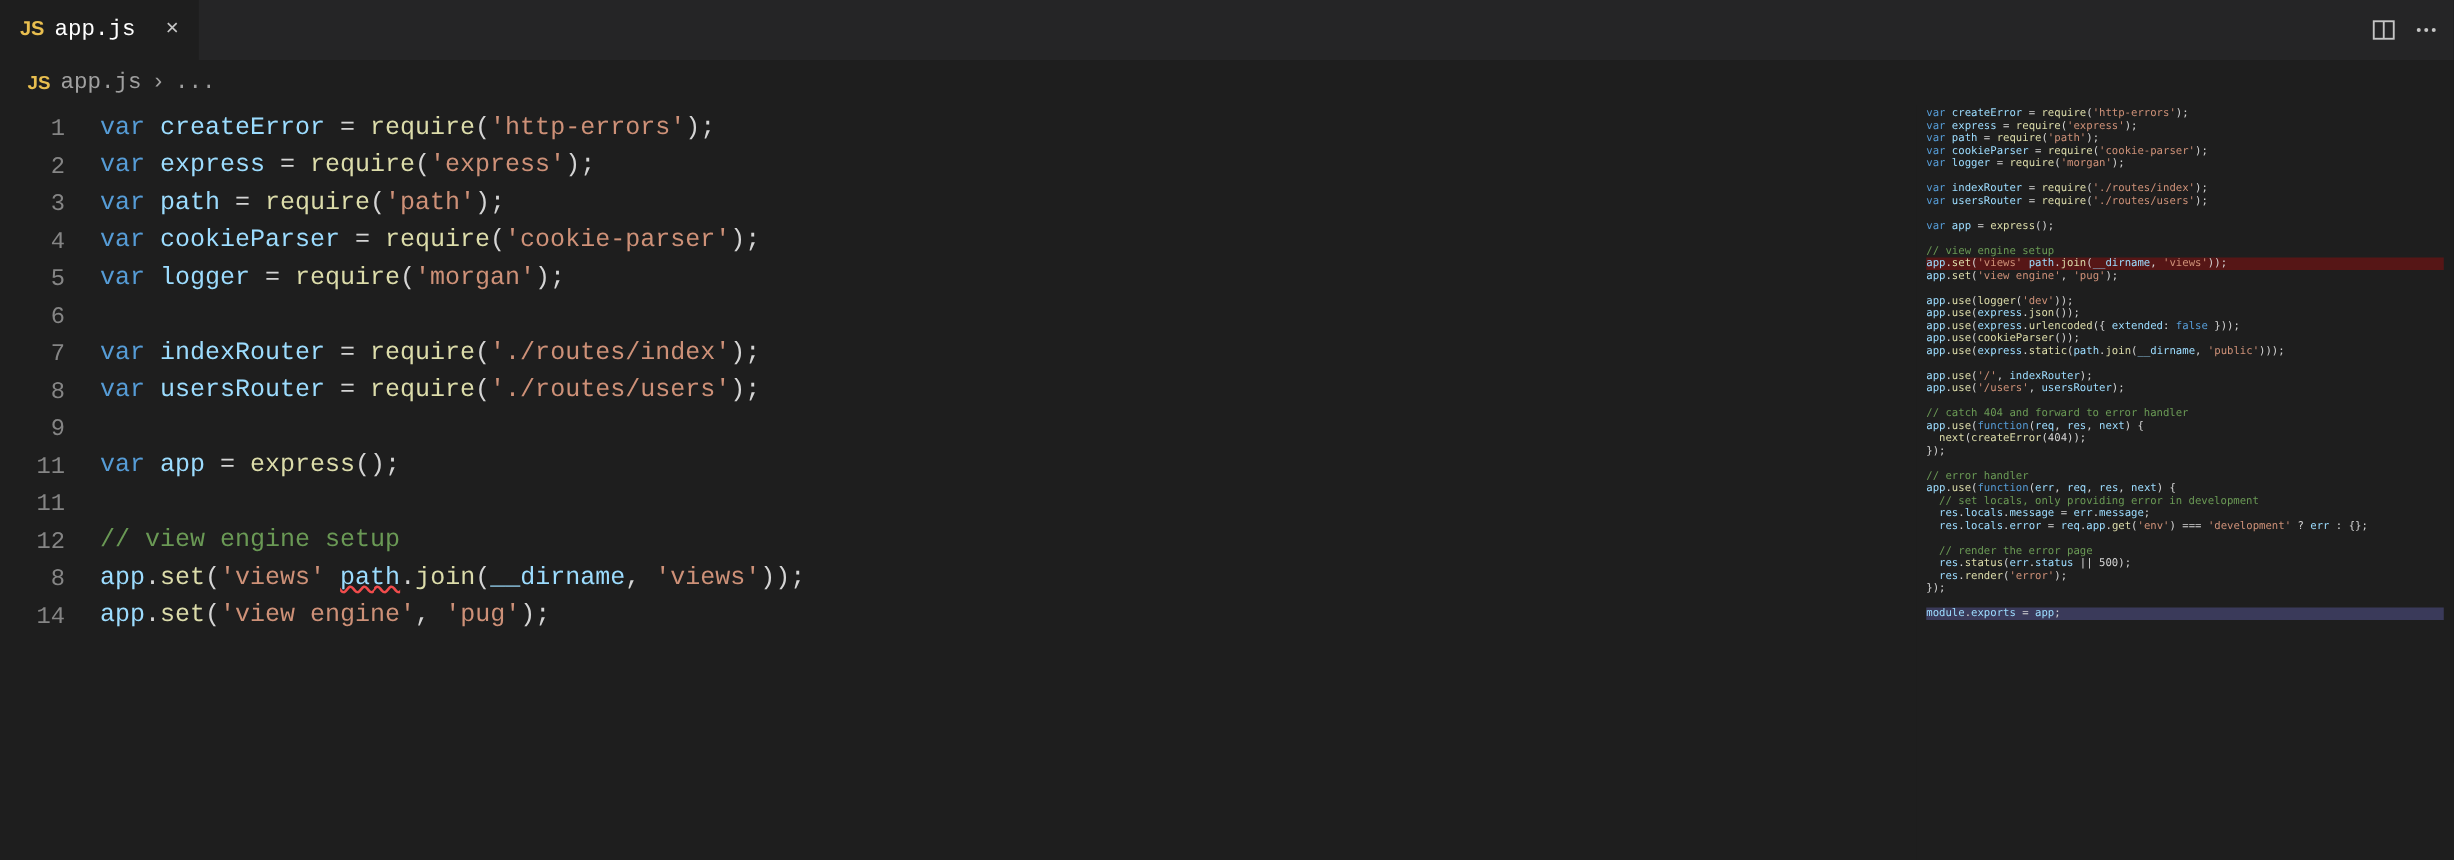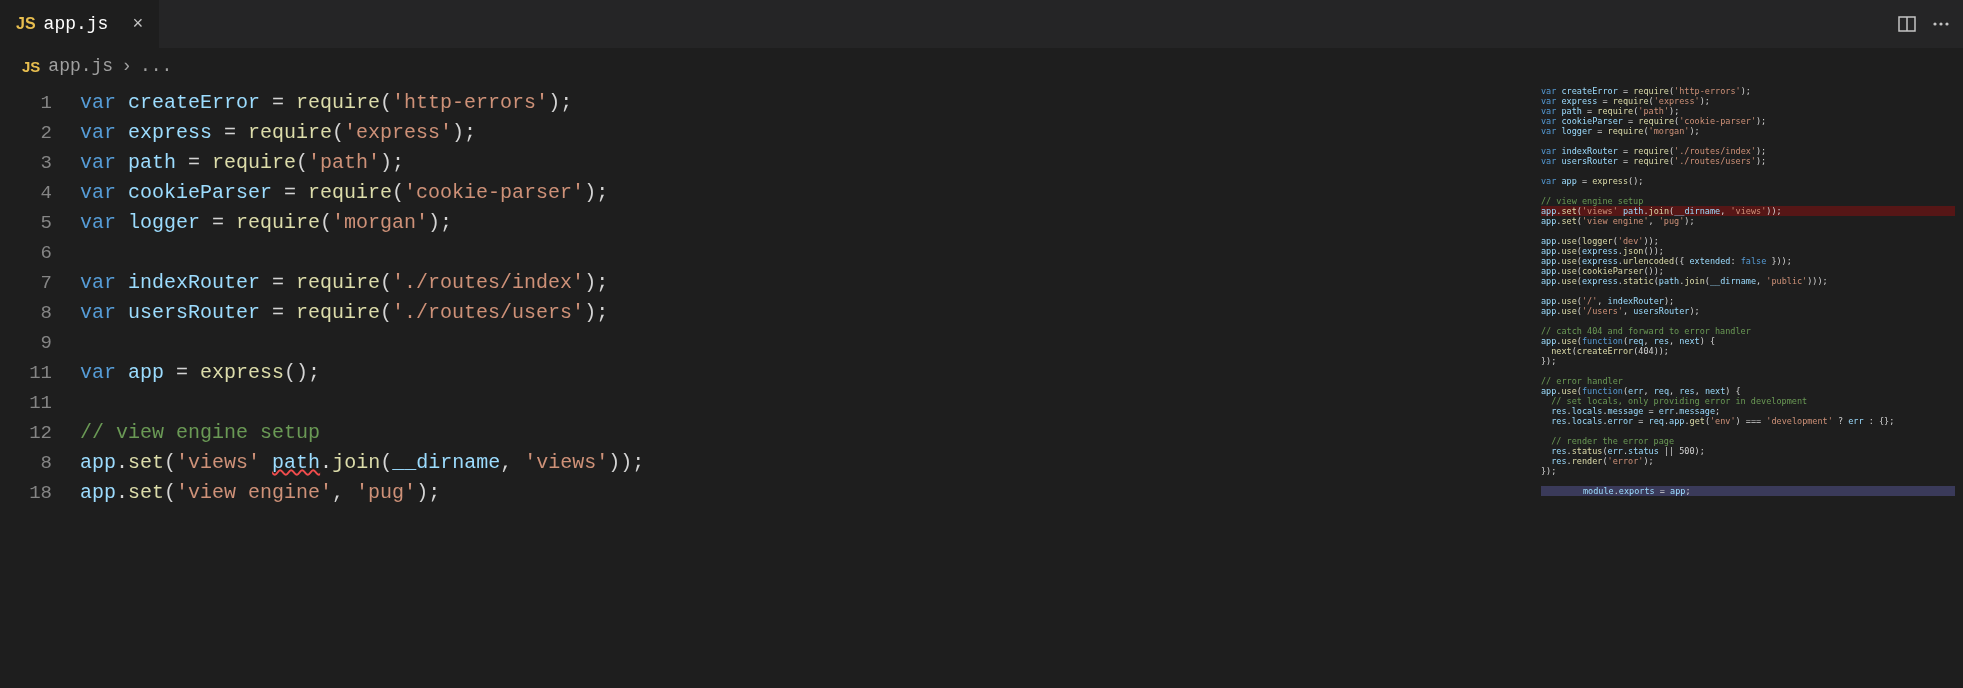--- a/index.html
+++ b/index.html
@@ -130,21 +130,20 @@
 .minimap .mm-line { height: 10px; }
 .minimap .mm-err {
   background: rgba(255,0,0,0.25);
   display: inline-block;
   width: 100%;
 }
 .minimap .mm-sel {
   background: rgba(100,100,180,0.4);
   display: inline-block;
   width: 100%;
-  padding-left: 42px;
 }
 .minimap .mm-kw { color: #569cd6; }
 .minimap .mm-fn { color: #dcdcaa; }
 .minimap .mm-var { color: #9cdcfe; }
 .minimap .mm-str { color: #ce9178; }
 .minimap .mm-cmt { color: #6a9955; }
 .minimap .mm-punc { color: #d4d4d4; }
 </style>
 </head>
 <body>
@@ -227,18 +226,18 @@
       </div>
       <div class="line">
         <div class="gutter">12</div>
         <div class="code"><span class="cmt">// view engine setup</span></div>
       </div>
       <div class="line">
         <div class="gutter">8</div>
         <div class="code"><span class="var-name">app</span><span class="punc">.</span><span class="fn">set</span><span class="punc">(</span><span class="str">'views'</span><span class="punc"> </span><span class="var-name err-underline">path</span><span class="punc">.</span><span class="fn">join</span><span class="punc">(</span><span class="var-name">__dirname</span><span class="punc">, </span><span class="str">'views'</span><span class="punc">));</span></div>
       </div>
       <div class="line">
-        <div class="gutter">18</div>
+        <div class="gutter">14</div>
         <div class="code"><span class="var-name">app</span><span class="punc">.</span><span class="fn">set</span><span class="punc">(</span><span class="str">'view engine'</span><span class="punc">, </span><span class="str">'pug'</span><span class="punc">);</span></div>
       </div>
     </div>
   <div class="minimap" id="minimap"><div class="mm-line"><span class="mm-kw">var</span> <span class="mm-var">createError</span> <span class="mm-punc">=</span> <span class="mm-fn">require</span><span class="mm-punc">(</span><span class="mm-str">'http-errors'</span><span class="mm-punc">);</span></div><div class="mm-line"><span class="mm-kw">var</span> <span class="mm-var">express</span> <span class="mm-punc">=</span> <span class="mm-fn">require</span><span class="mm-punc">(</span><span class="mm-str">'express'</span><span class="mm-punc">);</span></div><div class="mm-line"><span class="mm-kw">var</span> <span class="mm-var">path</span> <span class="mm-punc">=</span> <span class="mm-fn">require</span><span class="mm-punc">(</span><span class="mm-str">'path'</span><span class="mm-punc">);</span></div><div class="mm-line"><span class="mm-kw">var</span> <span class="mm-var">cookieParser</span> <span class="mm-punc">=</span> <span class="mm-fn">require</span><span class="mm-punc">(</span><span class="mm-str">'cookie-parser'</span><span class="mm-punc">);</span></div><div class="mm-line"><span class="mm-kw">var</span> <span class="mm-var">logger</span> <span class="mm-punc">=</span> <span class="mm-fn">require</span><span class="mm-punc">(</span><span class="mm-str">'morgan'</span><span class="mm-punc">);</span></div><div class="mm-line"></div><div class="mm-line"><span class="mm-kw">var</span> <span class="mm-var">indexRouter</span> <span class="mm-punc">=</span> <span class="mm-fn">require</span><span class="mm-punc">(</span><span class="mm-str">'./routes/index'</span><span class="mm-punc">);</span></div><div class="mm-line"><span class="mm-kw">var</span> <span class="mm-var">usersRouter</span> <span class="mm-punc">=</span> <span class="mm-fn">require</span><span class="mm-punc">(</span><span class="mm-str">'./routes/users'</span><span class="mm-punc">);</span></div><div class="mm-line"></div><div class="mm-line"><span class="mm-kw">var</span> <span class="mm-var">app</span> <span class="mm-punc">=</span> <span class="mm-fn">express</span><span class="mm-punc">();</span></div><div class="mm-line"></div><div class="mm-line"><span class="mm-cmt">// view engine setup</span></div><div class="mm-line mm-err"><span class="mm-var">app</span><span class="mm-punc">.</span><span class="mm-fn">set</span><span class="mm-punc">(</span><span class="mm-str">'views'</span> <span class="mm-var">path</span><span class="mm-punc">.</span><span class="mm-fn">join</span><span class="mm-punc">(</span><span class="mm-var">__dirname</span><span class="mm-punc">, </span><span class="mm-str">'views'</span><span class="mm-punc">));</span></div><div class="mm-line"><span class="mm-var">app</span><span class="mm-punc">.</span><span class="mm-fn">set</span><span class="mm-punc">(</span><span class="mm-str">'view engine'</span><span class="mm-punc">, </span><span class="mm-str">'pug'</span><span class="mm-punc">);</span></div><div class="mm-line"></div><div class="mm-line"><span class="mm-var">app</span><span class="mm-punc">.</span><span class="mm-fn">use</span><span class="mm-punc">(</span><span class="mm-fn">logger</span><span class="mm-punc">(</span><span class="mm-str">'dev'</span><span class="mm-punc">));</span></div><div class="mm-line"><span class="mm-var">app</span><span class="mm-punc">.</span><span class="mm-fn">use</span><span class="mm-punc">(</span><span class="mm-var">express</span><span class="mm-punc">.</span><span class="mm-fn">json</span><span class="mm-punc">());</span></div><div class="mm-line"><span class="mm-var">app</span><span class="mm-punc">.</span><span class="mm-fn">use</span><span class="mm-punc">(</span><span class="mm-var">express</span><span class="mm-punc">.</span><span class="mm-fn">urlencoded</span><span class="mm-punc">({ </span><span class="mm-var">extended</span><span class="mm-punc">: </span><span class="mm-kw">false</span><span class="mm-punc"> }));</span></div><div class="mm-line"><span class="mm-var">app</span><span class="mm-punc">.</span><span class="mm-fn">use</span><span class="mm-punc">(</span><span class="mm-fn">cookieParser</span><span class="mm-punc">());</span></div><div class="mm-line"><span class="mm-var">app</span><span class="mm-punc">.</span><span class="mm-fn">use</span><span class="mm-punc">(</span><span class="mm-var">express</span><span class="mm-punc">.</span><span class="mm-fn">static</span><span class="mm-punc">(</span><span class="mm-var">path</span><span class="mm-punc">.</span><span class="mm-fn">join</span><span class="mm-punc">(</span><span class="mm-var">__dirname</span><span class="mm-punc">, </span><span class="mm-str">'public'</span><span class="mm-punc">)));</span></div><div class="mm-line"></div><div class="mm-line"><span class="mm-var">app</span><span class="mm-punc">.</span><span class="mm-fn">use</span><span class="mm-punc">(</span><span class="mm-str">'/'</span><span class="mm-punc">, </span><span class="mm-var">indexRouter</span><span class="mm-punc">);</span></div><div class="mm-line"><span class="mm-var">app</span><span class="mm-punc">.</span><span class="mm-fn">use</span><span class="mm-punc">(</span><span class="mm-str">'/users'</span><span class="mm-punc">, </span><span class="mm-var">usersRouter</span><span class="mm-punc">);</span></div><div class="mm-line"></div><div class="mm-line"><span class="mm-cmt">// catch 404 and forward to error handler</span></div><div class="mm-line"><span class="mm-var">app</span><span class="mm-punc">.</span><span class="mm-fn">use</span><span class="mm-punc">(</span><span class="mm-kw">function</span><span class="mm-punc">(</span><span class="mm-var">req</span><span class="mm-punc">, </span><span class="mm-var">res</span><span class="mm-punc">, </span><span class="mm-var">next</span><span class="mm-punc">) {</span></div><div class="mm-line">  <span class="mm-fn">next</span><span class="mm-punc">(</span><span class="mm-fn">createError</span><span class="mm-punc">(404));</span></div><div class="mm-line"><span class="mm-punc">});</span></div><div class="mm-line"></div><div class="mm-line"><span class="mm-cmt">// error handler</span></div><div class="mm-line"><span class="mm-var">app</span><span class="mm-punc">.</span><span class="mm-fn">use</span><span class="mm-punc">(</span><span class="mm-kw">function</span><span class="mm-punc">(</span><span class="mm-var">err</span><span class="mm-punc">, </span><span class="mm-var">req</span><span class="mm-punc">, </span><span class="mm-var">res</span><span class="mm-punc">, </span><span class="mm-var">next</span><span class="mm-punc">) {</span></div><div class="mm-line">  <span class="mm-cmt">// set locals, only providing error in development</span></div><div class="mm-line">  <span class="mm-var">res</span><span class="mm-punc">.</span><span class="mm-var">locals</span><span class="mm-punc">.</span><span class="mm-var">message</span> <span class="mm-punc">=</span> <span class="mm-var">err</span><span class="mm-punc">.</span><span class="mm-var">message</span><span class="mm-punc">;</span></div><div class="mm-line">  <span class="mm-var">res</span><span class="mm-punc">.</span><span class="mm-var">locals</span><span class="mm-punc">.</span><span class="mm-var">error</span> <span class="mm-punc">=</span> <span class="mm-var">req</span><span class="mm-punc">.</span><span class="mm-var">app</span><span class="mm-punc">.</span><span class="mm-fn">get</span><span class="mm-punc">(</span><span class="mm-str">'env'</span><span class="mm-punc">) === </span><span class="mm-str">'development'</span><span class="mm-punc"> ? </span><span class="mm-var">err</span><span class="mm-punc"> : {};</span></div><div class="mm-line"></div><div class="mm-line">  <span class="mm-cmt">// render the error page</span></div><div class="mm-line">  <span class="mm-var">res</span><span class="mm-punc">.</span><span class="mm-fn">status</span><span class="mm-punc">(</span><span class="mm-var">err</span><span class="mm-punc">.</span><span class="mm-var">status</span><span class="mm-punc"> || 500);</span></div><div class="mm-line">  <span class="mm-var">res</span><span class="mm-punc">.</span><span class="mm-fn">render</span><span class="mm-punc">(</span><span class="mm-str">'error'</span><span class="mm-punc">);</span></div><div class="mm-line"><span class="mm-punc">});</span></div><div class="mm-line"></div><div class="mm-line mm-sel"><span class="mm-var">module</span><span class="mm-punc">.</span><span class="mm-var">exports</span> <span class="mm-punc">=</span> <span class="mm-var">app</span><span class="mm-punc">;</span></div></div>
 </div>
 
 </body></html>

